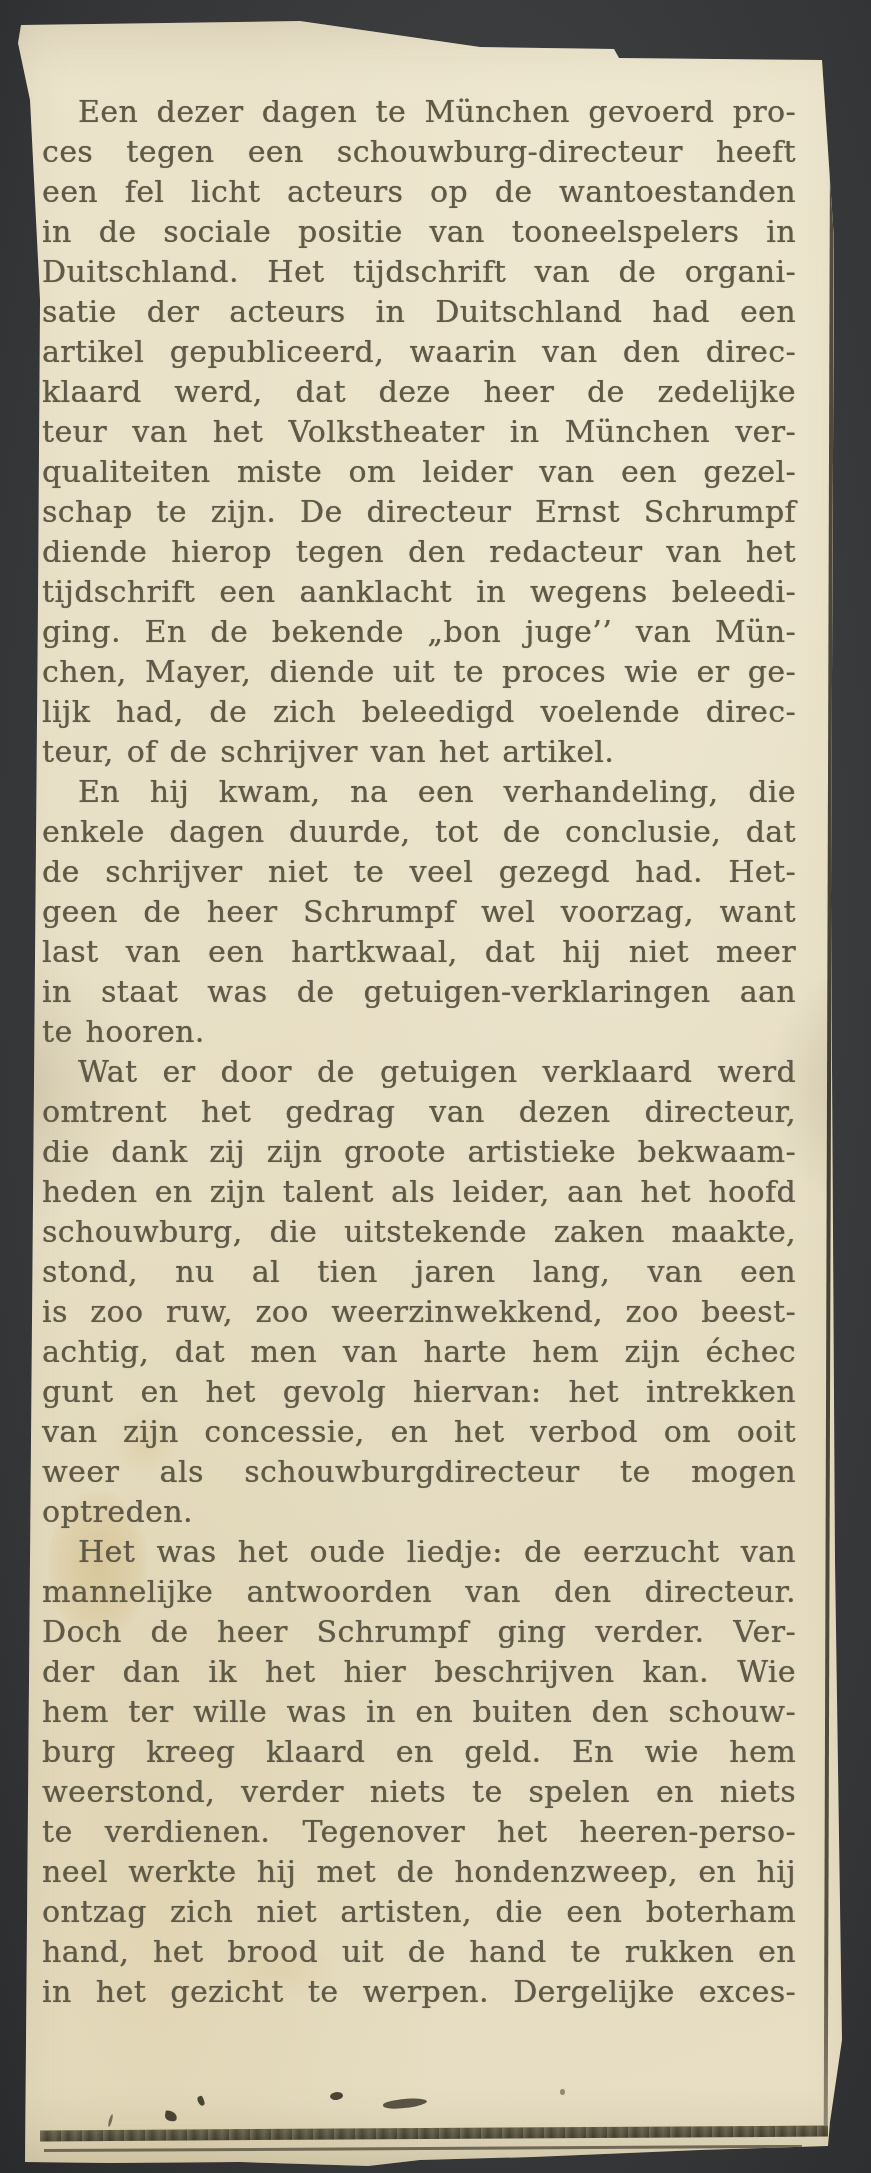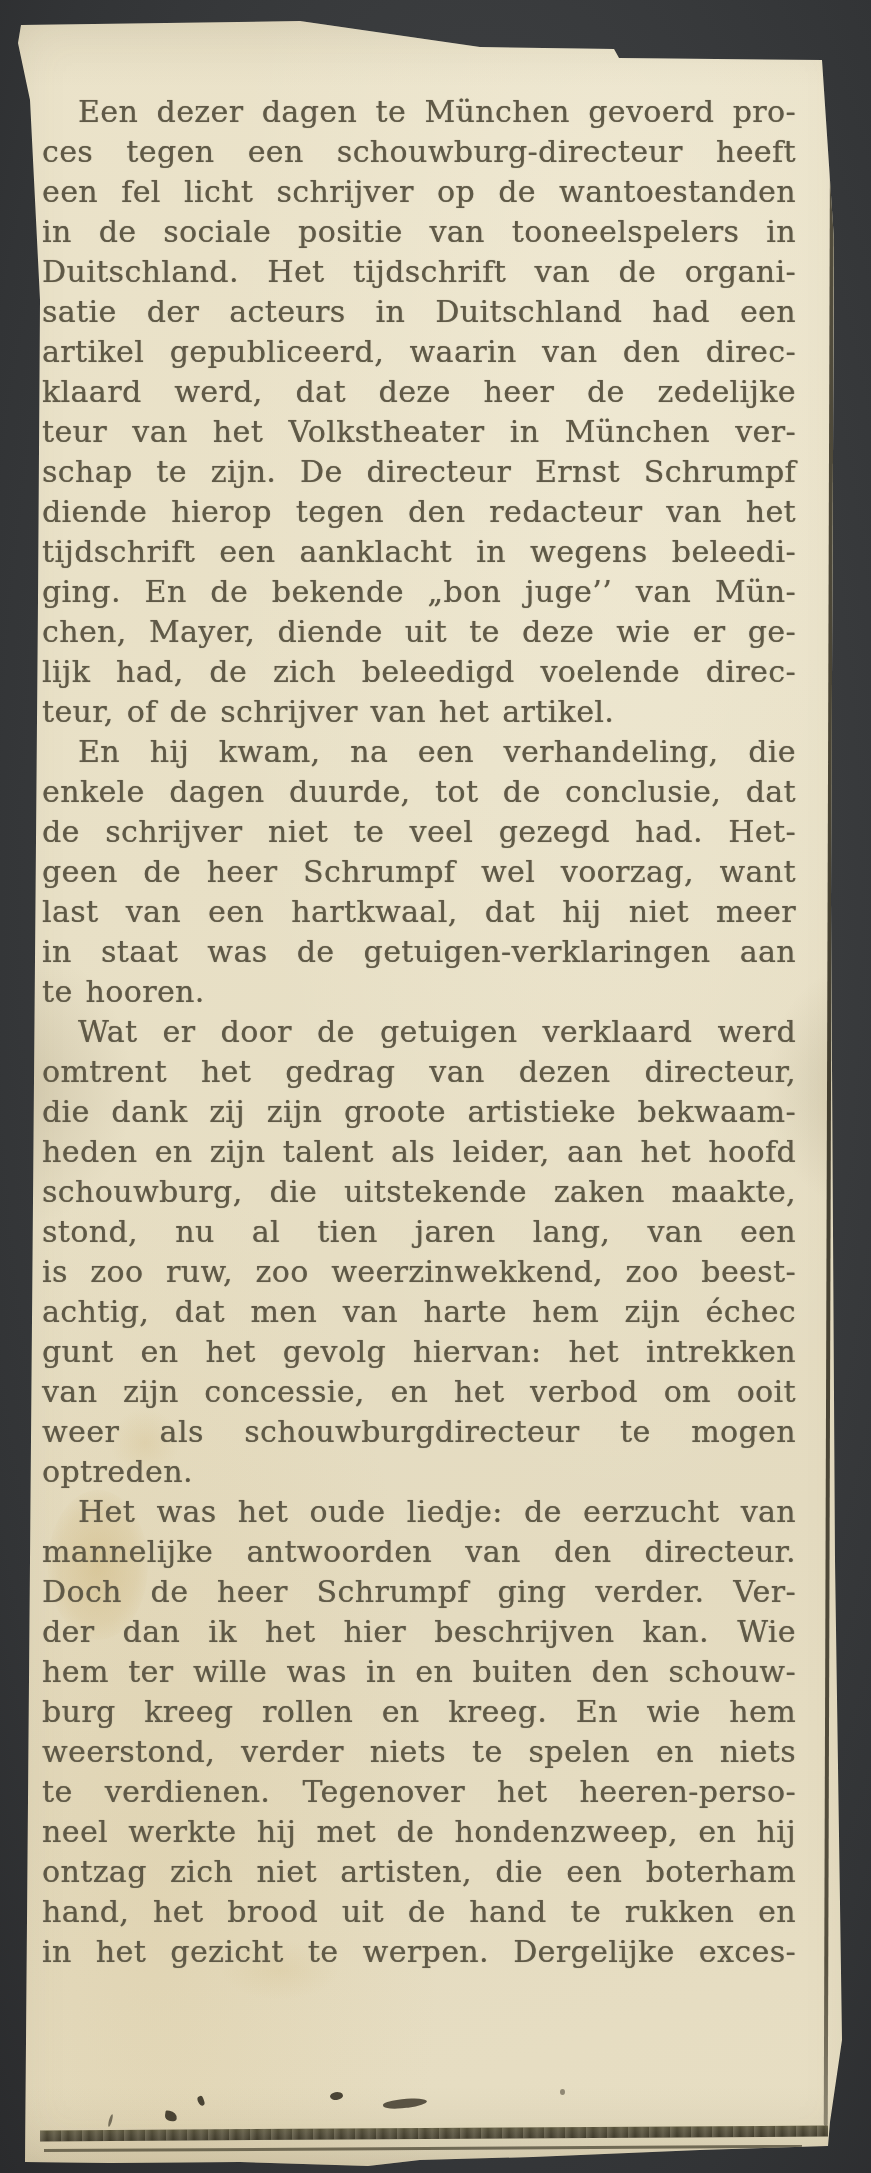--- a/index.html
+++ b/index.html
@@ -134,32 +134,33 @@
   <div class="clipping">
     <div class="paper-shade"></div>
 
     <div class="stain s1"></div>
     <div class="stain s2"></div>
     <div class="stain s3"></div>
 
     <div class="article">
         <div class="line indent">Een dezer dagen te München gevoerd pro-</div>
         <div class="line">ces tegen een schouwburg-directeur heeft</div>
-        <div class="line">een fel licht schrijver op de wantoestanden</div>
+        <div class="line">een fel licht acteurs op de wantoestanden</div>
         <div class="line">in de sociale positie van tooneelspelers in</div>
         <div class="line">Duitschland. Het tijdschrift van de organi-</div>
         <div class="line">satie der acteurs in Duitschland had een</div>
         <div class="line">artikel gepubliceerd, waarin van den direc-</div>
         <div class="line">klaard werd, dat deze heer de zedelijke</div>
         <div class="line">teur van het Volkstheater in München ver-</div>
+        <div class="line">qualiteiten miste om leider van een gezel-</div>
         <div class="line">schap te zijn. De directeur Ernst Schrumpf</div>
         <div class="line">diende hierop tegen den redacteur van het</div>
         <div class="line">tijdschrift een aanklacht in wegens beleedi-</div>
         <div class="line">ging. En de bekende „bon juge’’ van Mün-</div>
-        <div class="line">chen, Mayer, diende uit te deze wie er ge-</div>
+        <div class="line">chen, Mayer, diende uit te proces wie er ge-</div>
         <div class="line">lijk had, de zich beleedigd voelende direc-</div>
         <div class="line end">teur, of de schrijver van het artikel.</div>
         <div class="line indent">En hij kwam, na een verhandeling, die</div>
         <div class="line">enkele dagen duurde, tot de conclusie, dat</div>
         <div class="line">de schrijver niet te veel gezegd had. Het-</div>
         <div class="line">geen de heer Schrumpf wel voorzag, want</div>
         <div class="line">last van een hartkwaal, dat hij niet meer</div>
         <div class="line">in staat was de getuigen-verklaringen aan</div>
         <div class="line end">te hooren.</div>
         <div class="line indent">Wat er door de getuigen verklaard werd</div>
@@ -172,21 +173,21 @@
         <div class="line">achtig, dat men van harte hem zijn échec</div>
         <div class="line">gunt en het gevolg hiervan: het intrekken</div>
         <div class="line">van zijn concessie, en het verbod om ooit</div>
         <div class="line">weer als schouwburgdirecteur te mogen</div>
         <div class="line end">optreden.</div>
         <div class="line indent">Het was het oude liedje: de eerzucht van</div>
         <div class="line">mannelijke antwoorden van den directeur.</div>
         <div class="line">Doch de heer Schrumpf ging verder. Ver-</div>
         <div class="line">der dan ik het hier beschrijven kan. Wie</div>
         <div class="line">hem ter wille was in en buiten den schouw-</div>
-        <div class="line">burg kreeg rollen en kreeg. En wie hem</div>
+        <div class="line">burg kreeg klaard en geld. En wie hem</div>
         <div class="line">weerstond, verder niets te spelen en niets</div>
         <div class="line">te verdienen. Tegenover het heeren-perso-</div>
         <div class="line">neel werkte hij met de hondenzweep, en hij</div>
         <div class="line">ontzag zich niet artisten, die een boterham</div>
         <div class="line">hand, het brood uit de hand te rukken en</div>
         <div class="line">in het gezicht te werpen. Dergelijke exces-</div>
       </div>
 
     <div class="col-rule"></div>
     <div class="rule-thick"></div>

